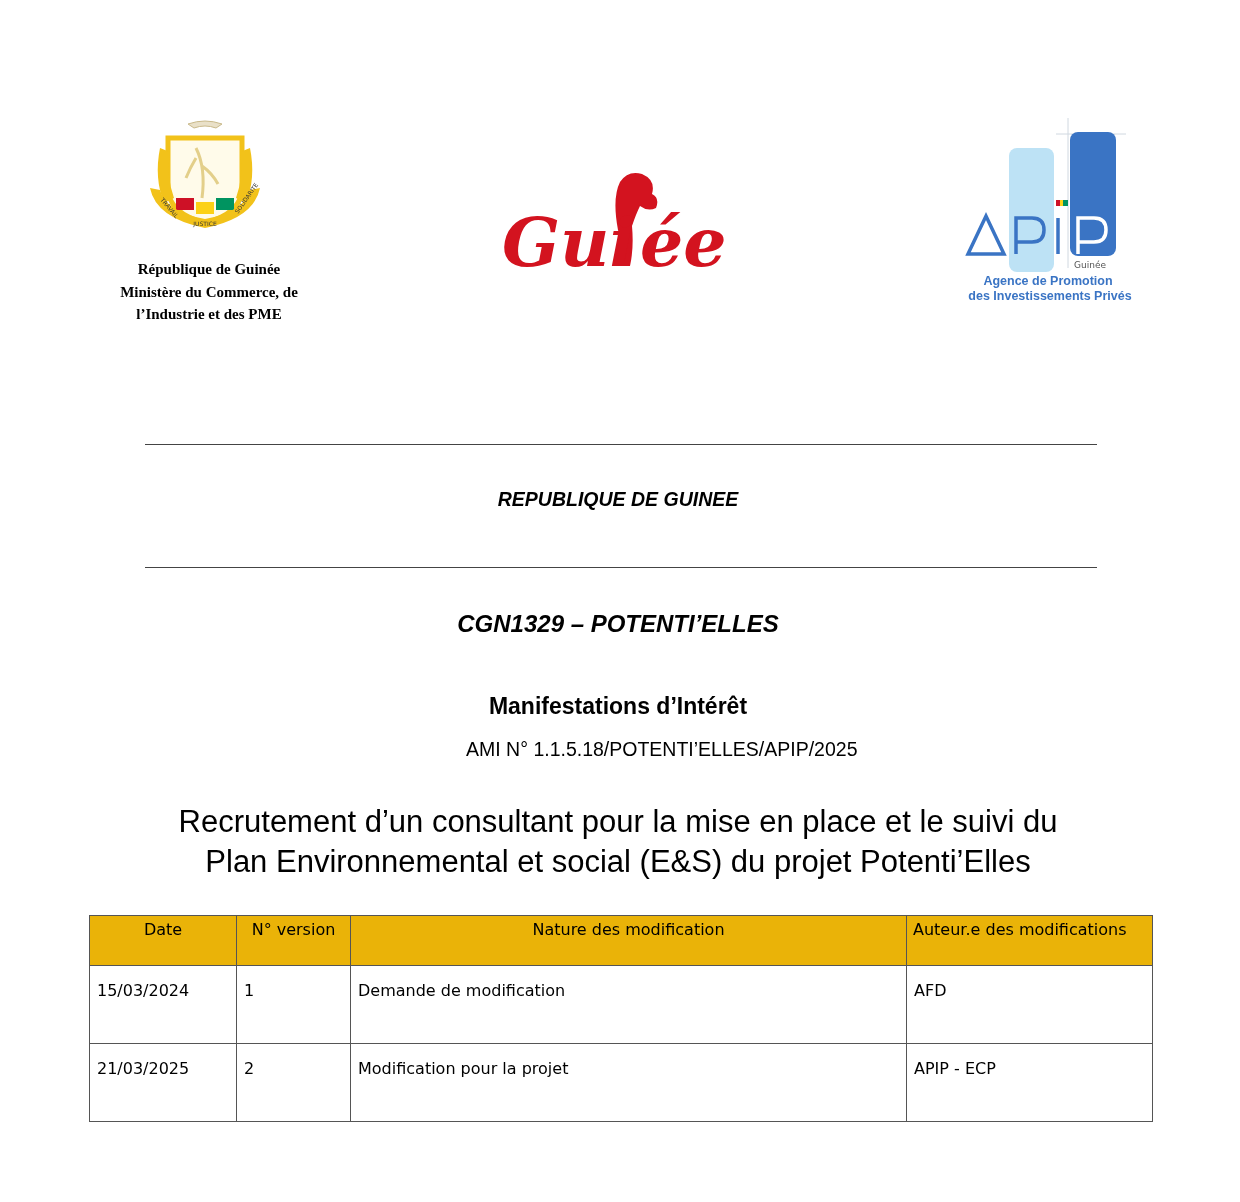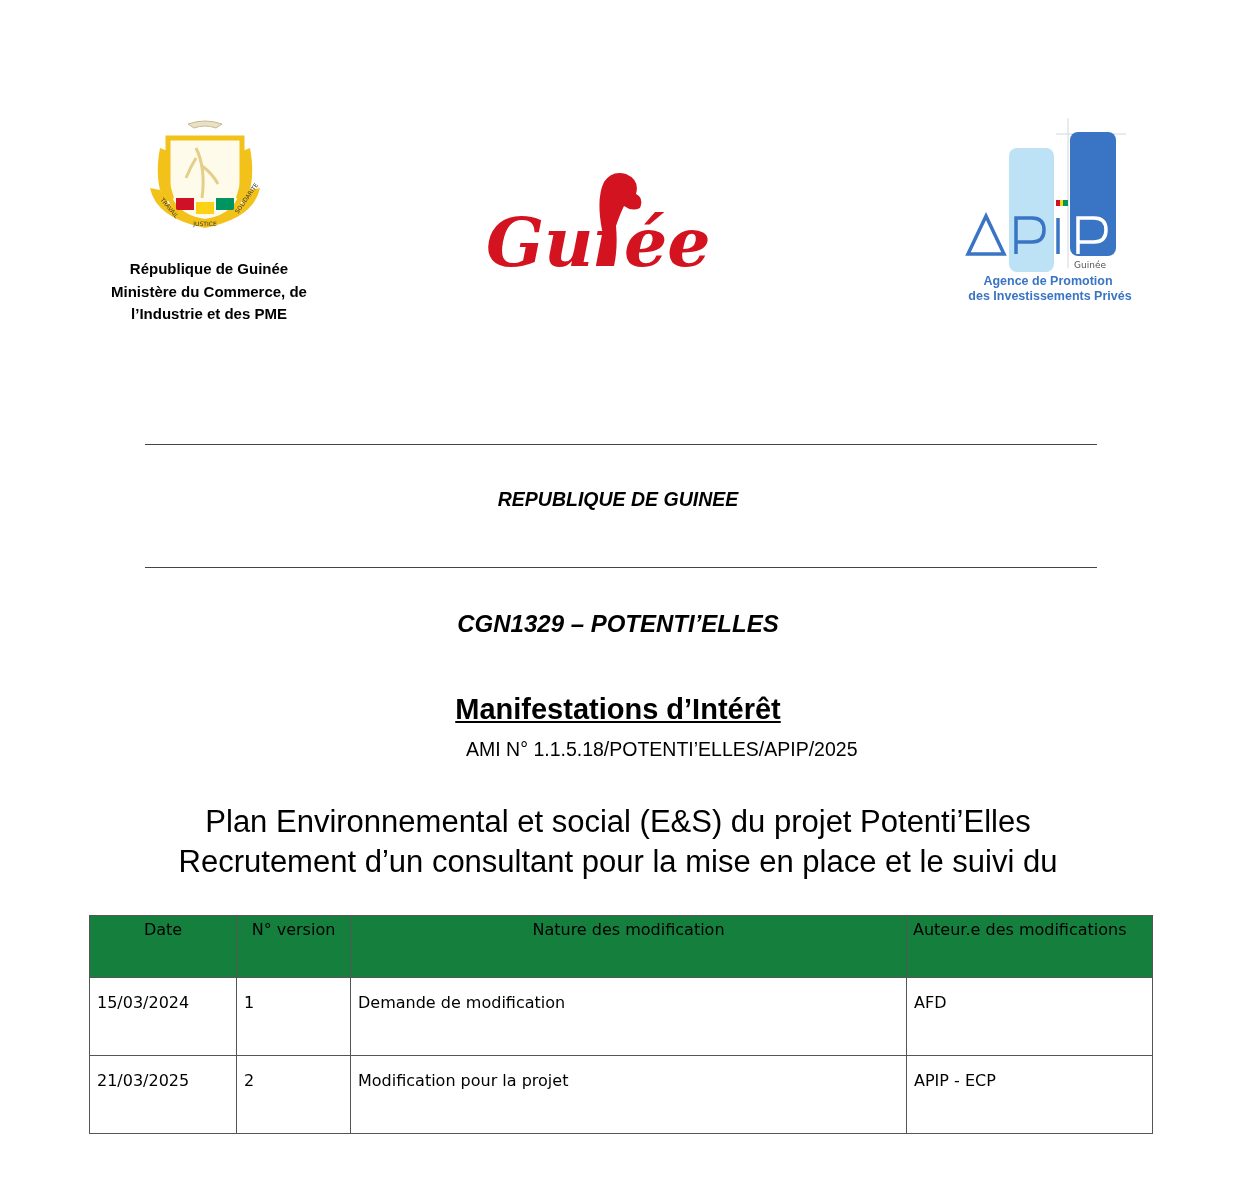--- a/index.html
+++ b/index.html
@@ -2,36 +2,36 @@
 <html><head>
 <meta charset="utf-8">
 <style>
   html, body { margin: 0; padding: 0; background: #ffffff; }
   body { width: 1240px; height: 1202px; position: relative; overflow: hidden;
          font-family: "Liberation Sans", sans-serif; color: #000; }
   .abs { position: absolute; }
   
   #coat { left: 146px; top: 118px; width: 118px; height: 115px; }
   #ministry { left: 96px; top: 258px; width: 226px; text-align: center;
-              font-family: Liberation Sans, sans-serif; font-weight: bold; font-size: 15px; line-height: 22.5px; }
-  #guinee-logo { left: 484px; top: 168px; width: 244px; height: 104px; }
+              font-family: Liberation Serif, serif; font-weight: bold; font-size: 15px; line-height: 22.5px; }
+  #guinee-logo { left: 500px; top: 168px; width: 244px; height: 104px; }
   #apip-logo { left: 956px; top: 118px; width: 196px; height: 190px; }
   .rule { left: 145px; width: 952px; height: 0; border-top: 1.3px solid #444; }
   #rule1 { top: 444px; }
   #rule2 { top: 567px; }
   .center-text { left: 0; width: 1236px; text-align: center; }
   #country { top: 488px; font-size: 19.5px; font-weight: bold; font-style: italic; }
   #project-code { top: 610px; font-size: 24px; font-weight: bold; font-style: italic; }
-  #manif { top: 693px; font-size: 29px; font-weight: bold; text-decoration: underline; }
+  #manif { top: 693px; font-size: 23px; font-weight: bold; }
   #ami { top: 738px; left: 466px; font-size: 19.5px; }
   #main-title { top: 802px; font-size: 31px; line-height: 40px; }
   table#rev { position: absolute; left: 89px; top: 915px; width: 1063px; border-collapse: collapse;
               font-family: "DejaVu Sans", sans-serif; font-size: 16px; table-layout: fixed; }
   #rev th, #rev td { border: 1.5px solid #555; vertical-align: top; }
-  #rev th { background: #15803d; font-weight: normal; height: 45px; padding: 4px 6px 12px 6px; text-align: center; }
+  #rev th { background: #eab308; font-weight: normal; height: 45px; padding: 4px 6px 0 6px; text-align: center; }
   #rev th.left { text-align: left; margin-left: 8px; }
   #rev td { height: 62px; padding: 15px 7px 0 7px; }
 </style>
 </head>
 <body>
 
 <div id="coat" class="abs">
   <svg width="118" height="115" viewBox="0 0 118 115">
     <path d="M42 6 Q59 0 76 6 L70 10 Q59 6 48 10 Z" fill="#e9e0c8" stroke="#c9b98a" stroke-width="1"></path>
     <path d="M22 20 L96 20 L96 70 Q96 95 59 105 Q22 95 22 70 Z" fill="#fffbea" stroke="#f2c21a" stroke-width="5"></path>
@@ -83,22 +83,22 @@
 
 <div id="rule1" class="abs rule"></div>
 <div id="country" class="abs center-text">REPUBLIQUE DE GUINEE</div>
 <div id="rule2" class="abs rule"></div>
 
 <div id="project-code" class="abs center-text">CGN1329 – POTENTI’ELLES</div>
 <div id="manif" class="abs center-text">Manifestations d’Intérêt</div>
 <div id="ami" class="abs">AMI N° 1.1.5.18/POTENTI’ELLES/APIP/2025</div>
 
 <div id="main-title" class="abs center-text">
+  <div>Recrutement d’un consultant pour la mise en place et le suivi du</div>
   <div>Plan Environnemental et social (E&amp;S) du projet Potenti’Elles</div>
-  <div>Recrutement d’un consultant pour la mise en place et le suivi du</div>
 </div>
 
 <table id="rev">
   <colgroup>
     <col style="width:147px">
       <col style="width:114px">
       <col style="width:556px">
       <col style="width:246px">
   </colgroup>
   <thead>

